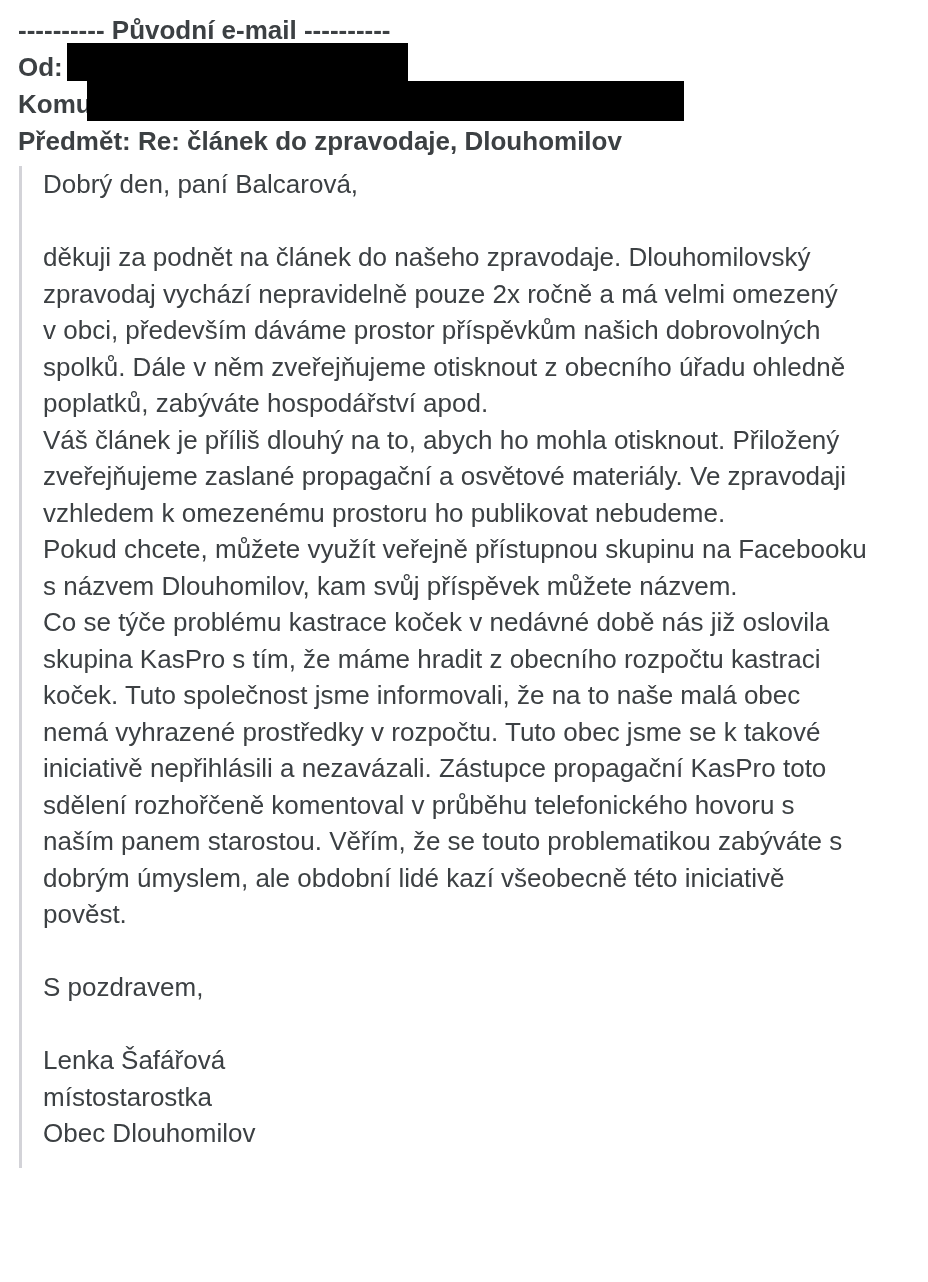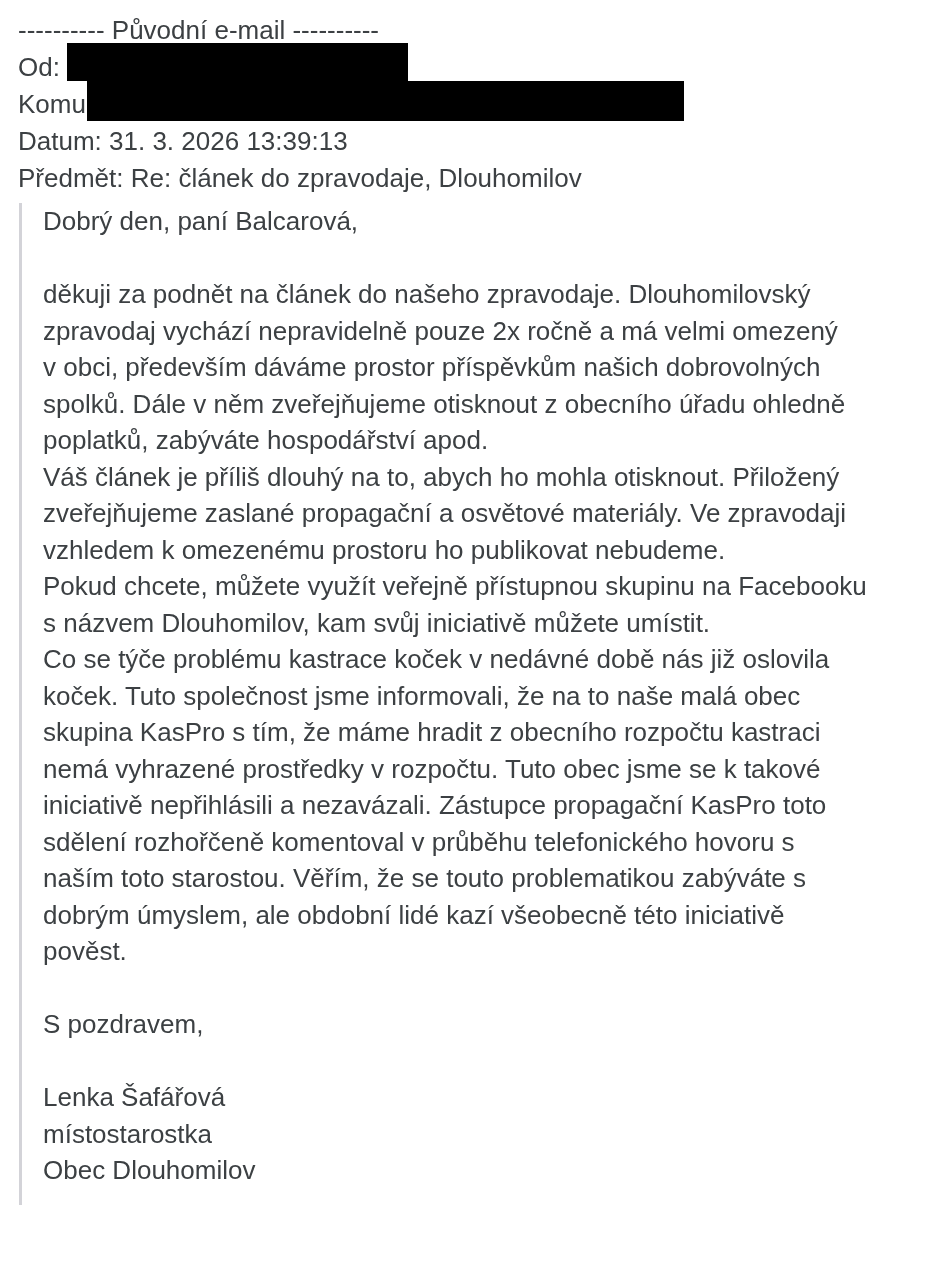--- a/index.html
+++ b/index.html
@@ -14,21 +14,21 @@
   .email-page { position: relative; width: 928px; height: 1282px; }
 
   
   .qheader {
     position: relative;
     padding: 12px 0 0 18px;
     font-size: 26px;
     line-height: 37px;
     white-space: nowrap;
   }
-  .hline { height: 37px; }
+  .hline { height: 37px; font-weight: bold; }
 
   .redaction { position: absolute; background: #000000; }
   .redaction-from { left: 67px; top: 43px;  width: 341px; height: 38px; }
   .redaction-to   { left: 87px; top: 81px;  width: 597px; height: 40px; }
 
   
   .qbody {
     margin: 6px 0 0 19px;
     border-left: 3px solid #d3d3d8;
     padding: 0 11px 16px 21px;
@@ -42,48 +42,47 @@
 
 <div class="email-page">
 
   <div class="qheader">
     <div class="hline">---------- Původní e-mail ----------</div>
 
     <div class="hline"><span>Od:</span></div>
 
     <div class="hline"><span>Komu</span></div>
 
-    <div class="hline"><span>Datum:</span> <span>31. 3. 2026 13:39:13</span></div>
 
     <div class="hline"><span>Předmět:</span> <span>Re: článek do zpravodaje, Dlouhomilov</span></div>
 
     <div class="redaction redaction-from"></div>
     <div class="redaction redaction-to"></div>
   </div>
 
   <div class="qbody">
       <div class="line">Dobrý den, paní Balcarová,</div>
       <div class="line">&nbsp;</div>
       <div class="line">děkuji za podnět na článek do našeho zpravodaje. Dlouhomilovský</div>
       <div class="line">zpravodaj vychází nepravidelně pouze 2x ročně a má velmi omezený</div>
       <div class="line">v obci, především dáváme prostor příspěvkům našich dobrovolných</div>
       <div class="line">spolků. Dále v něm zveřejňujeme otisknout z obecního úřadu ohledně</div>
       <div class="line">poplatků, zabýváte hospodářství apod.</div>
       <div class="line">Váš článek je příliš dlouhý na to, abych ho mohla otisknout. Přiložený</div>
       <div class="line">zveřejňujeme zaslané propagační a osvětové materiály. Ve zpravodaji</div>
       <div class="line">vzhledem k omezenému prostoru ho publikovat nebudeme.</div>
       <div class="line">Pokud chcete, můžete využít veřejně přístupnou skupinu na Facebooku</div>
-      <div class="line">s názvem Dlouhomilov, kam svůj iniciativě můžete umístit.</div>
+      <div class="line">s názvem Dlouhomilov, kam svůj příspěvek můžete názvem.</div>
       <div class="line">Co se týče problému kastrace koček v nedávné době nás již oslovila</div>
+      <div class="line">skupina KasPro s tím, že máme hradit z obecního rozpočtu kastraci</div>
       <div class="line">koček. Tuto společnost jsme informovali, že na to naše malá obec</div>
-      <div class="line">skupina KasPro s tím, že máme hradit z obecního rozpočtu kastraci</div>
       <div class="line">nemá vyhrazené prostředky v rozpočtu. Tuto obec jsme se k takové</div>
       <div class="line">iniciativě nepřihlásili a nezavázali. Zástupce propagační KasPro toto</div>
       <div class="line">sdělení rozhořčeně komentoval v průběhu telefonického hovoru s</div>
-      <div class="line">naším toto starostou. Věřím, že se touto problematikou zabýváte s</div>
+      <div class="line">naším panem starostou. Věřím, že se touto problematikou zabýváte s</div>
       <div class="line">dobrým úmyslem, ale obdobní lidé kazí všeobecně této iniciativě</div>
       <div class="line">pověst.</div>
       <div class="line">&nbsp;</div>
       <div class="line">S pozdravem,</div>
       <div class="line">&nbsp;</div>
       <div class="line">Lenka Šafářová</div>
       <div class="line">místostarostka</div>
       <div class="line">Obec Dlouhomilov</div>
     </div>
 

